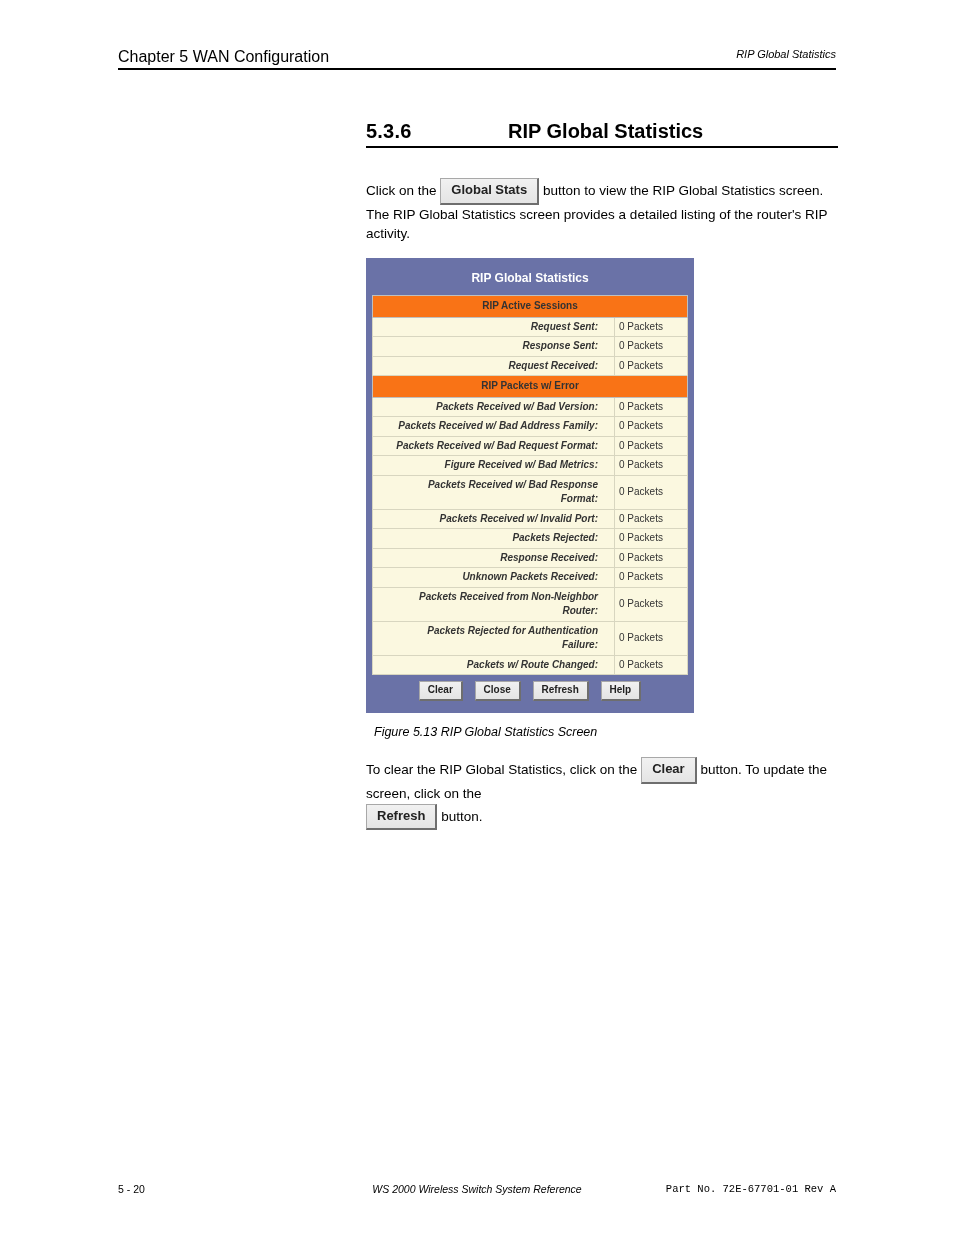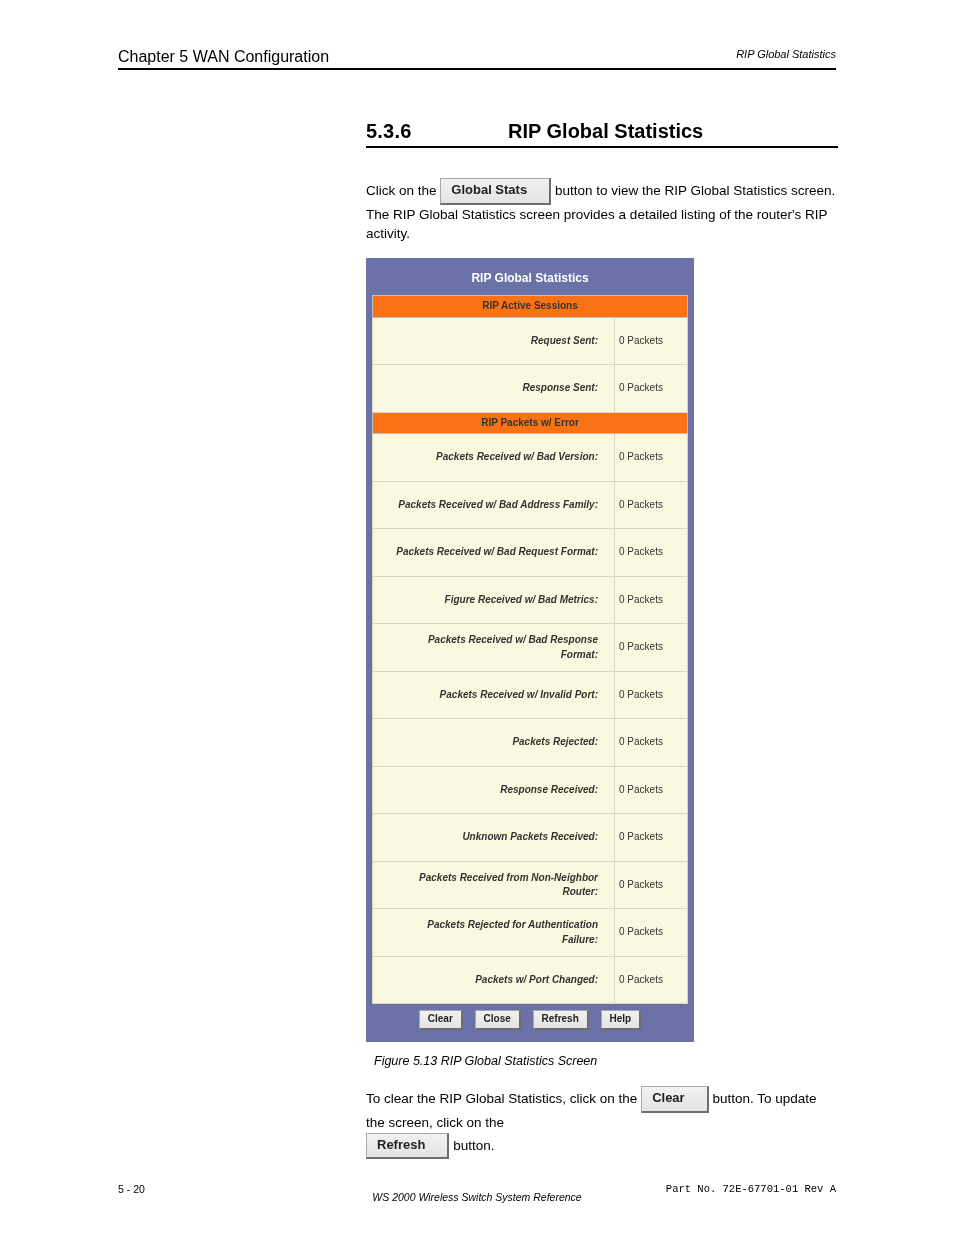--- a/index.html
+++ b/index.html
@@ -65,21 +65,21 @@
     top: 166px;
     font-size: 13.5px;
     line-height: 1.45;
   }
   .inline-btn {
     display: inline-block;
     background: linear-gradient(#f1f1f1, #e4e4e4);
     border: 1px solid #a8a8a8;
     border-right: 2px solid #6e6e6e;
     border-bottom: 2px solid #6e6e6e;
-    padding: 2px 22px 3px 10px;
+    padding: 2px 10px 3px 10px;
     font-family: Verdana, Arial, sans-serif;
     font-weight: bold;
     font-size: 13px;
     vertical-align: middle;
     color: #222;
   }
   .inline-btn.small {
     font-size: 10px;
     padding: 1px 8px 2px 8px;
   }
@@ -120,21 +120,21 @@
     text-align: right;
     font-weight: bold;
     font-style: italic;
     padding: 2px 16px;
     border: 1px solid #d8d6c0;
     color: #333;
   }
   table.stats td.value {
     background: #fbf8e0;
     text-align: left;
-    padding: 16px 4px;
+    padding: 2px 4px;
     border: 1px solid #d8d6c0;
     width: 64px;
     white-space: nowrap;
     color: #333;
     margin-left: 40px;
   }
   .panel-buttons {
     margin-top: 5px;
     text-align: center;
   }
@@ -146,21 +146,21 @@
     margin: 8px 0 16px 8px;
   }
   .footer {
     position: absolute;
     bottom: 40px;
     left: 118px;
     right: 118px;
     font-size: 10.5px;
   }
   .footer .pg { float: left; font-weight: normal; }
-  .footer .mid { position: absolute; left: 0; right: 0; text-align: center; font-style: italic; margin-top: 8px; }
+  .footer .mid { position: absolute; left: 0; right: 0; text-align: center; font-style: italic; }
   .footer .rt { float: right; font-family: Liberation Mono, monospace; }
 </style>
 </head>
 <body>
 
 <div class="page">
   <div class="header-left">Chapter 5    WAN Configuration</div>
   <div class="header-right">RIP Global Statistics</div>
   <div class="header-line"></div>
 
@@ -185,20 +185,24 @@
               </tr>
           <tr>
                 <td class="label">Request Sent:</td>
                 <td class="value">0 Packets</td>
               </tr>
           <tr>
                 <td class="label">Response Sent:</td>
                 <td class="value">0 Packets</td>
               </tr>
           <tr>
+                <td class="label">Request Received:</td>
+                <td class="value">0 Packets</td>
+              </tr>
+          <tr>
                 <th class="section" colspan="2">RIP Packets w/ Error</th>
               </tr>
           <tr>
                 <td class="label">Packets Received w/ Bad Version:</td>
                 <td class="value">0 Packets</td>
               </tr>
           <tr>
                 <td class="label">Packets Received w/ Bad Address Family:</td>
                 <td class="value">0 Packets</td>
               </tr>
@@ -232,21 +236,21 @@
               </tr>
           <tr>
                 <td class="label">Packets Received from Non-Neighbor Router:</td>
                 <td class="value">0 Packets</td>
               </tr>
           <tr>
                 <td class="label">Packets Rejected for Authentication Failure:</td>
                 <td class="value">0 Packets</td>
               </tr>
           <tr>
-                <td class="label">Packets w/ Port Changed:</td>
+                <td class="label">Packets w/ Route Changed:</td>
                 <td class="value">0 Packets</td>
               </tr>
         </tbody>
           </table>
         <div class="panel-buttons">
           <span class="inline-btn small">Clear</span>
           <span class="inline-btn small">Close</span>
           <span class="inline-btn small">Refresh</span>
           <span class="inline-btn small">Help</span>
         </div>

